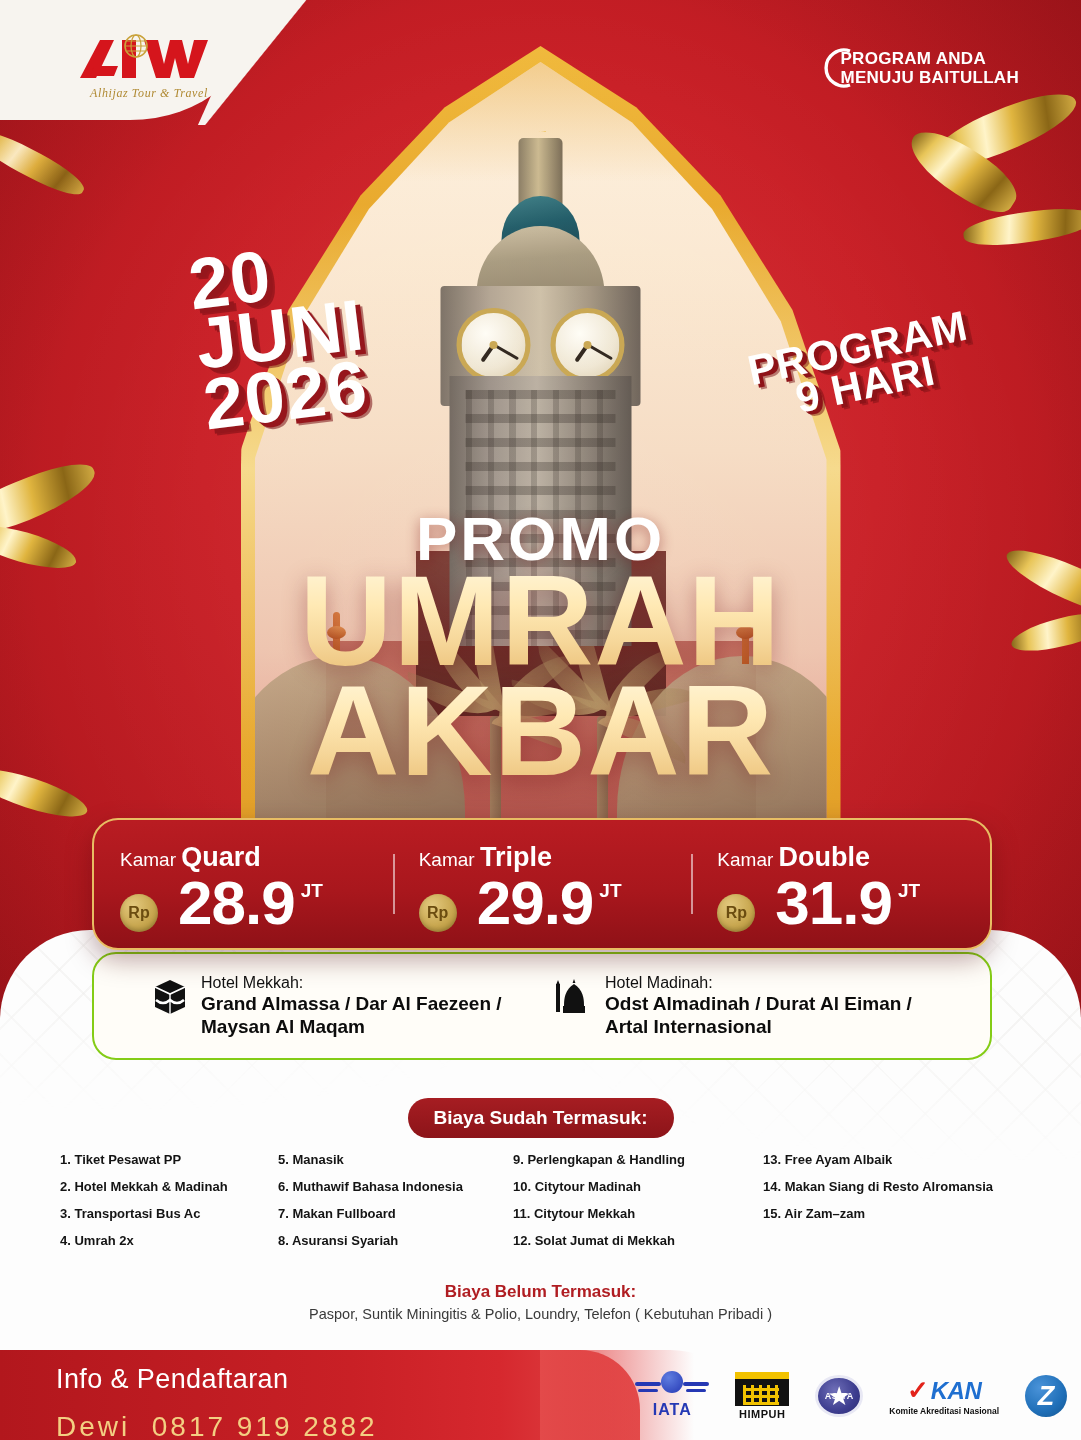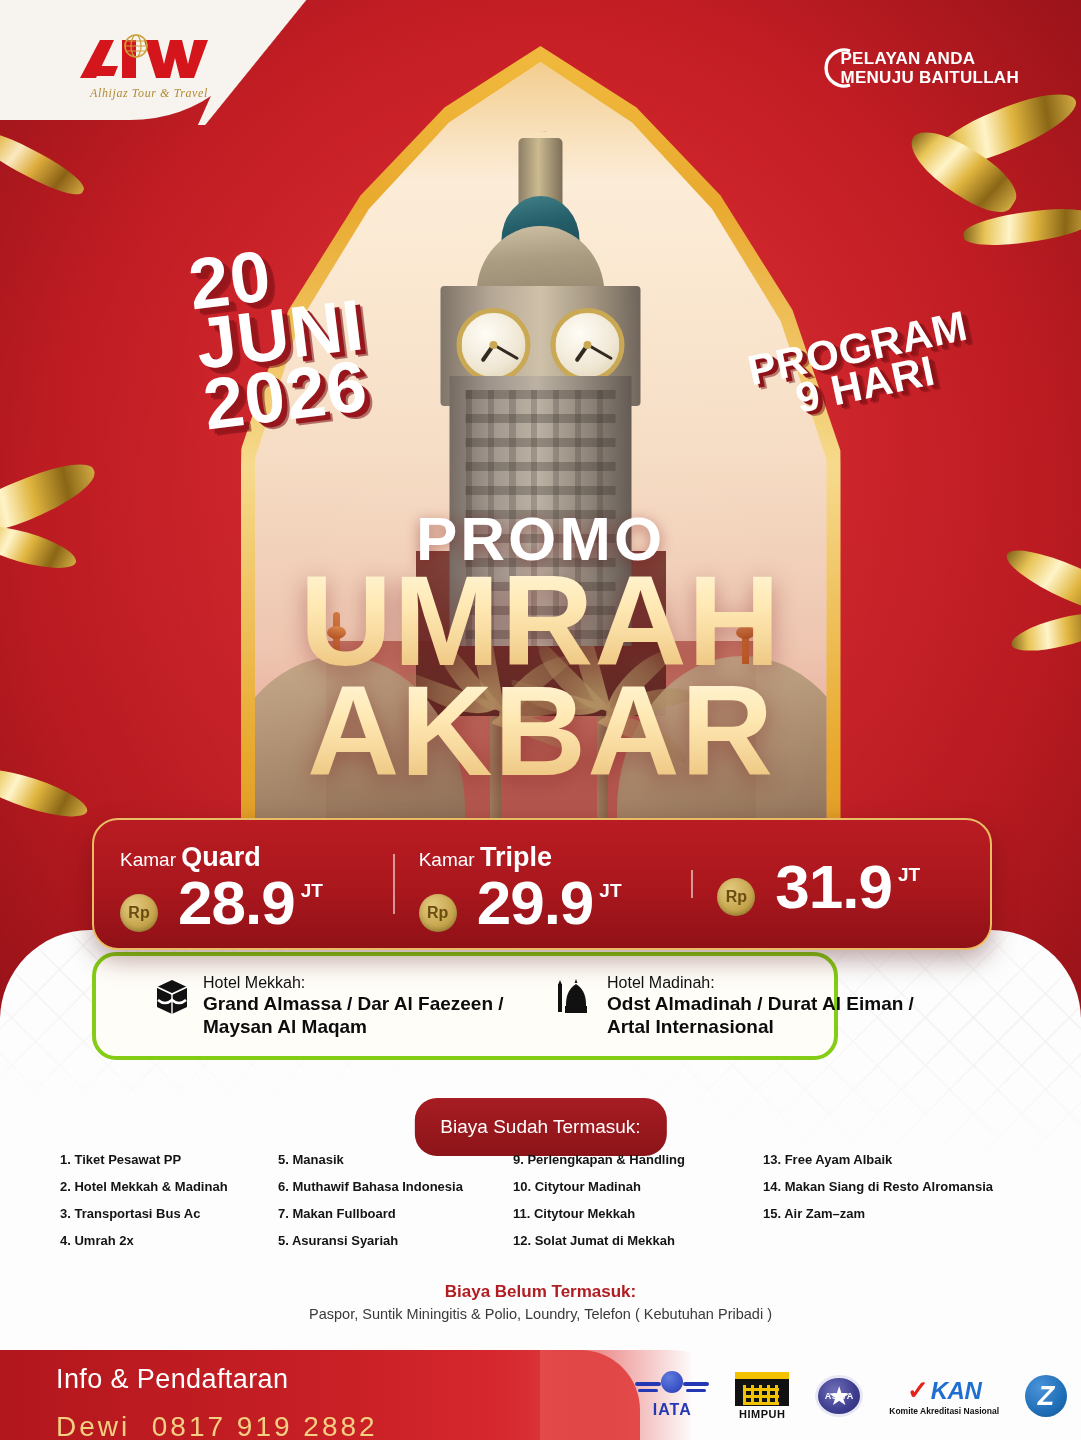--- a/index.html
+++ b/index.html
@@ -311,39 +311,39 @@
     opacity: .55;
     background-image:
       repeating-linear-gradient(45deg, rgba(220,218,214,.45) 0 2px, transparent 2px 34px),
       repeating-linear-gradient(-45deg, rgba(220,218,214,.45) 0 2px, transparent 2px 34px);
     mask-image: radial-gradient(ellipse 60% 40% at 12% 8%, #000 0%, transparent 70%),
                 radial-gradient(ellipse 60% 40% at 92% 18%, #000 0%, transparent 70%);
   }
 
   
   .hotel-panel {
-    position:absolute; left: 92px; top: 22px; width: 746px; height: 108px;
+    position:absolute; left: 92px; top: 22px; width: 900px; height: 108px;
     background: #fffdf8;
-    border: 4px solid #84cc16;
+    border: 2px solid #84cc16;
     border-radius: 24px;
     display:flex; align-items:center; padding: 0 20px;
     z-index: 4;
   }
   .hotel-item { display:flex; align-items:flex-start; gap: 13px; }
   .hotel-item.mk { flex: 0 0 auto; width: 420px; padding-left: 38px; }
   .hotel-item.md { flex: 0 0 auto; width: 400px; padding-left: 18px; }
   .hotel-txt .lbl { font-size: 16px; color:#111; line-height: 1.15; }
   .hotel-txt .val { font-size: 19px; font-weight: 800; color:#0c0c0c; line-height: 1.22; }
 
   
   .badge-included {
     position:absolute; left:50%; transform:translateX(-50%); top: 168px;
     background: linear-gradient(180deg,#a61d22,#8c1419);
-    color:#fff; font-weight:400; font-size: 19px;
-    padding: 18px 26px; border-radius: 22px;
+    color:#fff; font-weight:700; font-size: 19px;
+    padding: 9px 26px; border-radius: 22px;
     z-index: 4;
   }
 
   
   .includes {
     position:absolute; left: 60px; right: 40px; top: 222px;
     display:flex; z-index: 4;
   }
   .inc-col { flex: 1; }
   .inc-col:nth-child(1) { flex: 0 0 218px; }
@@ -548,21 +548,21 @@
       <path d="M51 14 H73 M53 9 H71 M53 19 H71" stroke="#c9a23a" stroke-width="1.2" fill="none"></path>
     </svg>
     <div style="font-size:12px; color:#b08a33; font-style:italic; font-family:'Liberation Serif',serif; letter-spacing:.6px; margin-top:-2px;">Alhijaz Tour &amp; Travel</div>
   </div>
 
   <div style="position:absolute; right:62px; top:44px; z-index:30; display:flex; align-items:center;">
     <svg width="44" height="48" viewBox="0 0 44 48" style="margin-right:-16px;">
       <path d="M38 7 A18 18 0 1 0 38 41" fill="none" stroke="#ffffff" stroke-width="3.4"></path>
     </svg>
     <div style="color:#fff; font-weight:800; font-size:17px; line-height:1.12; letter-spacing:.3px; position:relative;">
-      <div>PELAYAN ANDA</div>
+      <div>PROGRAM ANDA</div>
       <div>MENUJU BAITULLAH</div>
     </div>
   </div>
 
   <div class="date-badge">
     <div class="l1">20</div>
     <div class="l2">JUNI</div>
     <div class="l3">2026</div>
   </div>
 
@@ -621,21 +621,21 @@
       <div class="inc-col">
         <div class="inc-item">1. Tiket Pesawat PP</div>
         <div class="inc-item">2. Hotel Mekkah &amp; Madinah</div>
         <div class="inc-item">3. Transportasi Bus Ac</div>
         <div class="inc-item">4. Umrah 2x</div>
       </div>
       <div class="inc-col">
         <div class="inc-item">5. Manasik</div>
         <div class="inc-item">6. Muthawif Bahasa Indonesia</div>
         <div class="inc-item">7. Makan Fullboard</div>
-        <div class="inc-item">5. Asuransi Syariah</div>
+        <div class="inc-item">8. Asuransi Syariah</div>
       </div>
       <div class="inc-col">
         <div class="inc-item">9. Perlengkapan &amp; Handling</div>
         <div class="inc-item">10. Citytour Madinah</div>
         <div class="inc-item">11. Citytour Mekkah</div>
         <div class="inc-item">12. Solat Jumat di Mekkah</div>
       </div>
       <div class="inc-col">
         <div class="inc-item">13. Free Ayam Albaik</div>
         <div class="inc-item">14. Makan Siang di Resto Alromansia</div>
@@ -669,20 +669,24 @@
         <b>Triple</b>
       </div>
       <div class="price-row">
         <div class="rp-circle">Rp</div>
         <div class="price-num">29.9</div>
         <div class="price-jt">JT</div>
       </div>
     </div>
 
     <div class="price-col">
+      <div class="kamar-line">
+        <span>Kamar</span>
+        <b>Double</b>
+      </div>
       <div class="price-row">
         <div class="rp-circle">Rp</div>
         <div class="price-num">31.9</div>
         <div class="price-jt">JT</div>
       </div>
     </div>
   </div>
 
   <div class="bottom-bar">
     <div class="bar-red"></div>

